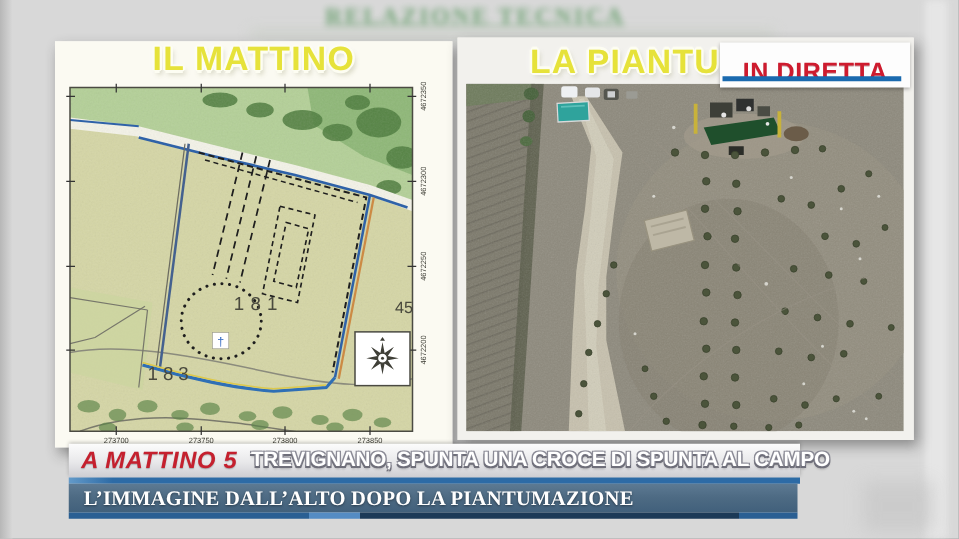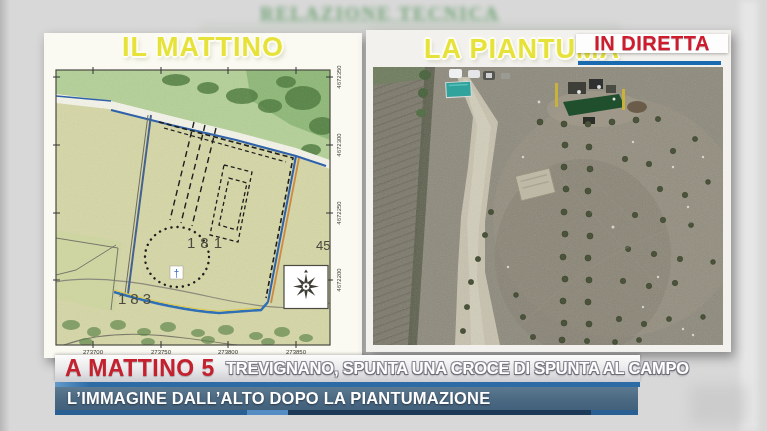--- a/index.html
+++ b/index.html
@@ -29,46 +29,46 @@
   .show-title{
     position:absolute;font-weight:bold;font-size:27px;letter-spacing:1px;
     color:#e6e23a;white-space:nowrap;z-index:5;
     text-shadow:
       -2px 0 0 #fdfdf2, 2px 0 0 #fdfdf2, 0 -2px 0 #fdfdf2, 0 2px 0 #fdfdf2,
       -1px -1px 0 #fdfdf2, 1px -1px 0 #fdfdf2, -1px 1px 0 #fdfdf2, 1px 1px 0 #fdfdf2,
       0 0 7px rgba(255,255,255,.95), 2px 3px 4px rgba(110,110,50,.35);}
   .title-left{left:44px;top:32px;width:318px;text-align:center;}
   .title-right{left:424px;top:34px;}
   
-  .live-badge{position:absolute;left:576px;top:34px;width:152px;height:19px;z-index:6;
-    background:#fdfdfd;display:flex;align-items:center;justify-content:center;
+  .live-badge{position:absolute;left:576px;top:34px;width:152px;height:36px;z-index:6;
+    background:#fdfdfd;display:flex;align-items:flex-end;justify-content:center;
     box-shadow:0 1px 3px rgba(0,0,0,.3);}
   .live-badge span{font-weight:bold;font-size:20px;letter-spacing:.5px;color:#ce1b2e;
     text-shadow:0 1px 0 rgba(120,10,25,.4);}
   .live-bar{position:absolute;left:578px;top:61px;width:143px;height:4px;
     background:#1a6aaf;z-index:6;}
   
   .banner1{position:absolute;left:55px;top:355px;width:585px;height:27px;z-index:8;
     background:linear-gradient(180deg,#fcfcfc 0%,#e8e8ea 55%,#cdcdd2 100%);
     display:flex;align-items:center;padding-left:10px;box-sizing:border-box;
     box-shadow:0 -1px 3px rgba(0,0,0,.25);}
-  .brand{color:#c5202e;font-weight:bold;font-size:23px;
+  .brand{color:#c5202e;font-style:italic;font-weight:bold;font-size:19px;
     letter-spacing:.5px;margin-right:11px;white-space:nowrap;
     text-shadow:0 1px 1px rgba(0,0,0,.25);}
   .headline{color:#ffffff;font-weight:bold;font-size:16.5px;letter-spacing:-.2px;
     white-space:nowrap;
     text-shadow:-1px -1px 0 #8b8b96,1px -1px 0 #8b8b96,-1px 1px 0 #6f6f7a,
       1px 1px 0 #6f6f7a,0 2px 2px rgba(0,0,0,.25);}
   .divider{position:absolute;left:55px;top:382px;width:585px;height:5px;z-index:8;
     background:linear-gradient(90deg,#639ac9 0%,#2d6ba6 6%,#2d6ba6 100%);}
   .banner2{position:absolute;left:55px;top:387px;width:583px;height:23px;z-index:8;
     background:linear-gradient(180deg,#5d7a93 0%,#4e6b84 45%,#41607b 100%);
     display:flex;align-items:center;padding-left:12px;box-sizing:border-box;}
   .subheadline{color:#fff;font-weight:bold;font-size:16.5px;letter-spacing:.2px;
-    white-space:nowrap;text-shadow:0 1px 2px rgba(0,0,0,.45);}
+    white-space:nowrap;text-shadow:0 1px 2px rgba(0,0,0,.45);font-family:Liberation Serif, serif;}
   .bottom-strip{position:absolute;left:55px;top:410px;width:583px;height:5px;z-index:8;
     background:linear-gradient(90deg,
       #2a5f93 0%,#2a5f93 33%,#548cc4 33%,#548cc4 40%,
       #1c3a57 40%,#1c3a57 92%,#2a5f93 92%,#2a5f93 100%);}
 </style>
 </head>
 <body>
 
 <div class="stage">
 

